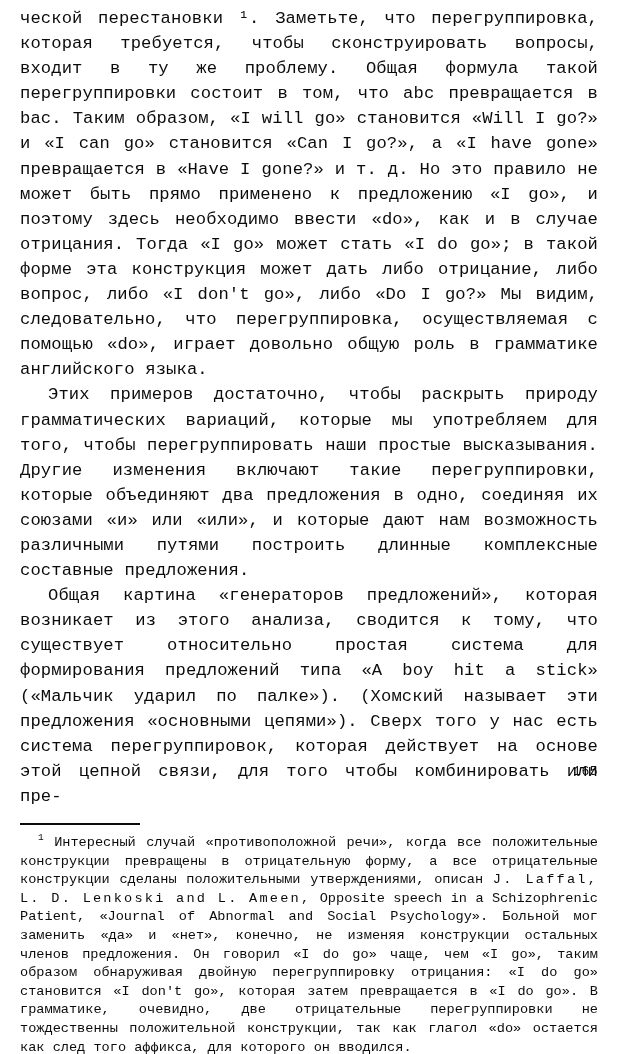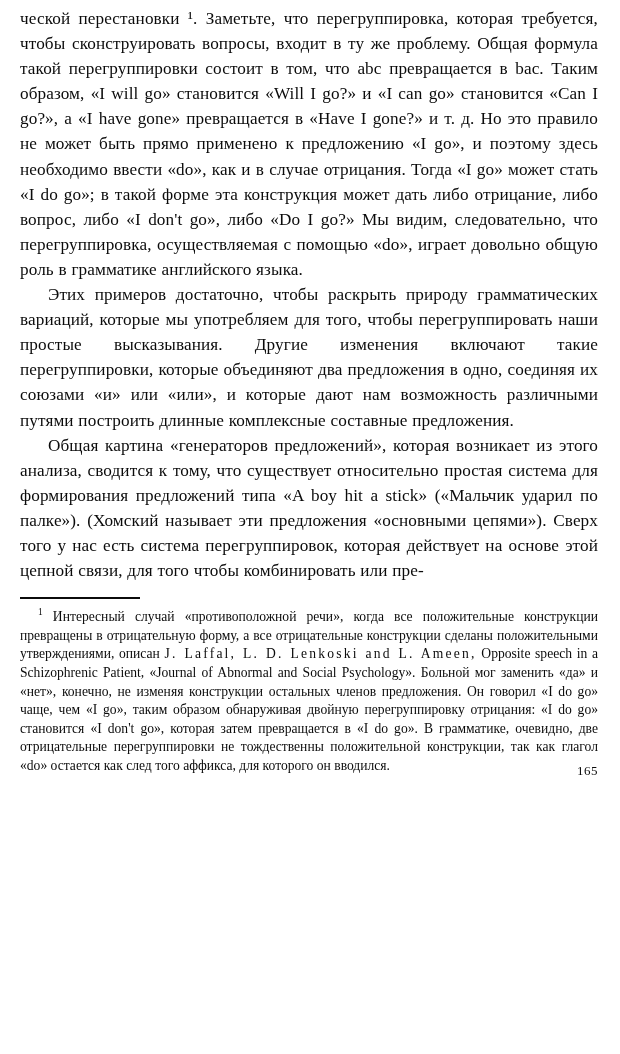--- a/index.html
+++ b/index.html
@@ -14,20 +14,21 @@
     color: #1a1a1a;
     overflow: hidden;
   }
   .page {
     position: relative;
     width: 620px;
     height: 797px;
     box-sizing: border-box;
     padding: 6px 22px 0 20px;
     filter: contrast(1.05);
+    font-family: Liberation Mono, monospace;
   }
   .body-text {
     font-size: 17.2px;
     line-height: 25.1px;
     text-align: justify;
     text-justify: inter-word;
     letter-spacing: 0.1px;
     word-spacing: 0.3px;
     color: #111;
   }

